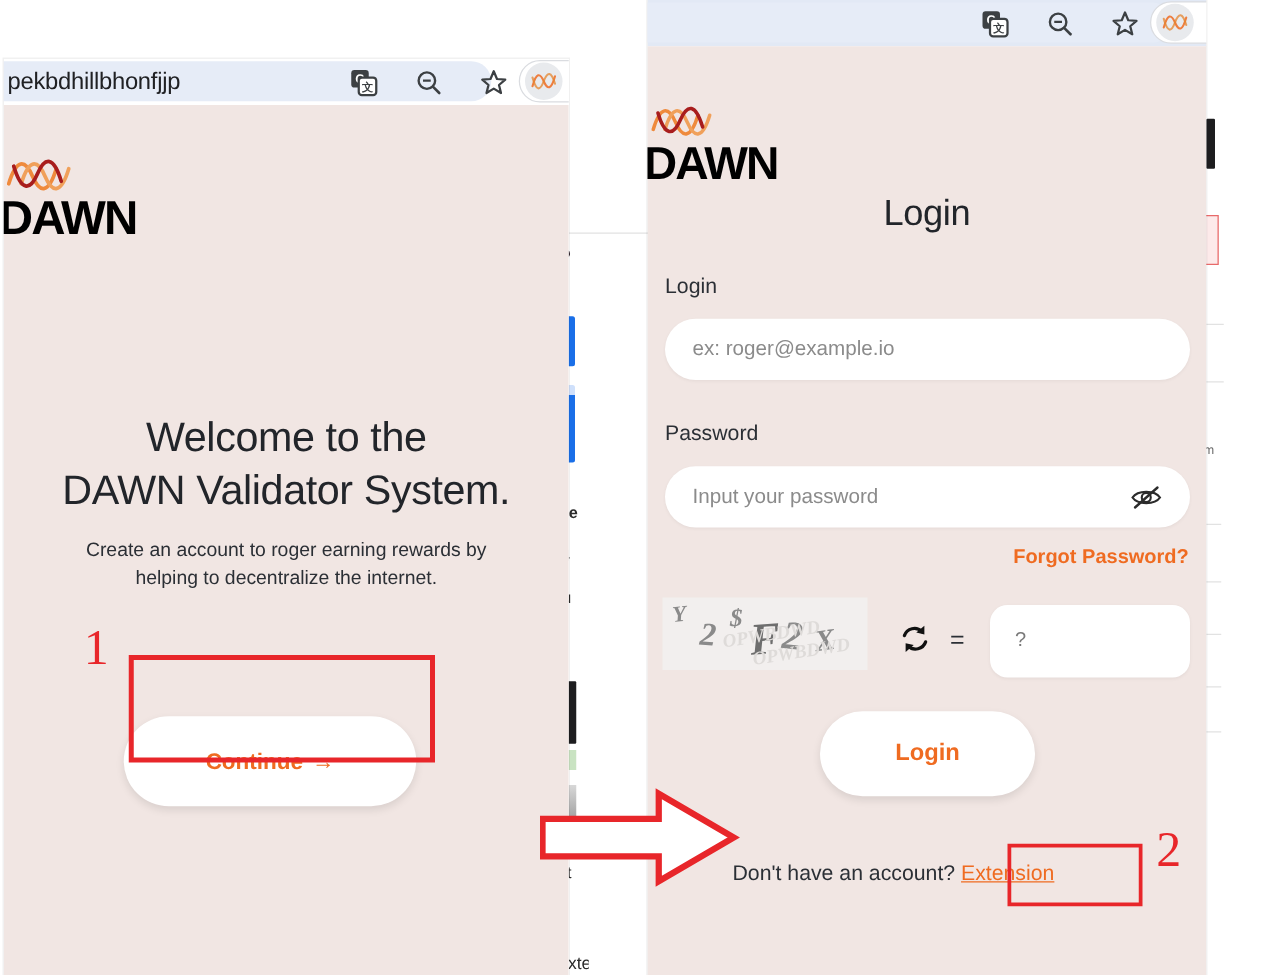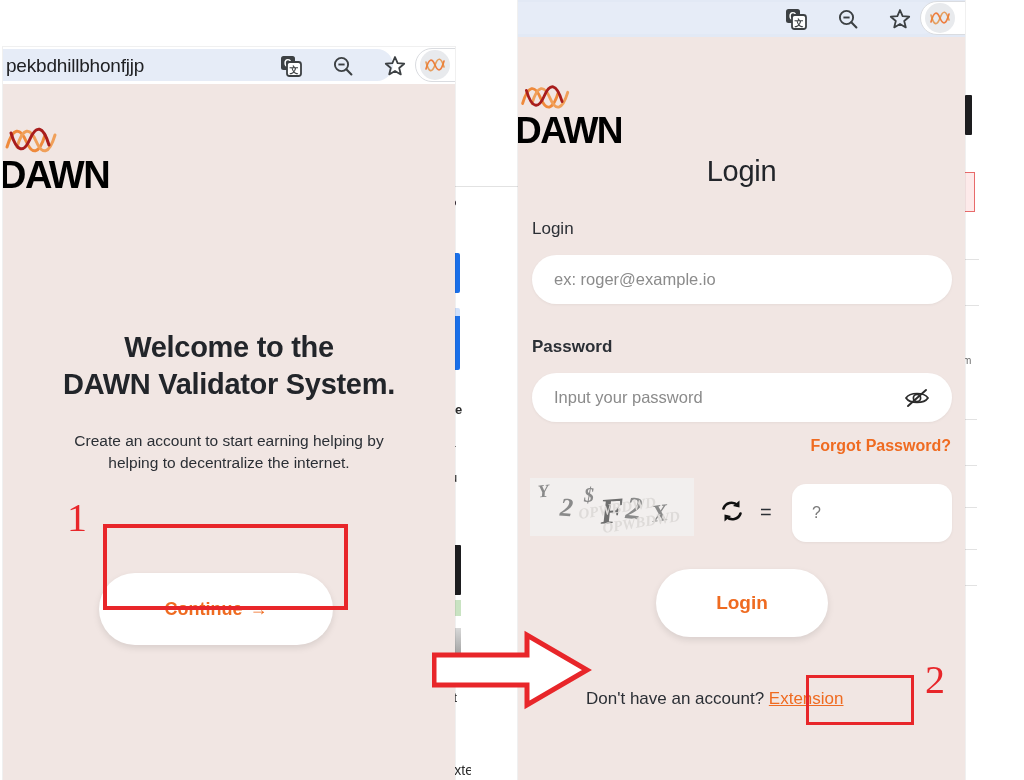--- a/index.html
+++ b/index.html
@@ -147,22 +147,22 @@
     color: #000000;
     letter-spacing: -1.5px;
     line-height: 1;
   }
 
   
   .welcome-head {
     position: absolute;
     width: 100%;
     text-align: center;
-    font-size: 29px;
-    font-weight: 700;
+    font-size: 33px;
+    font-weight: 400;
     color: #22252a;
     line-height: 1.28;
     letter-spacing: -0.3px;
   }
   .welcome-sub {
     position: absolute;
     width: 100%;
     text-align: center;
     font-size: 15.5px;
     font-weight: 400;
@@ -403,21 +403,21 @@
           </svg>
         </span>
         <span class="logo-word" style="font-size:38px; margin-left:-4px;">DAWN</span>
       </div>
 
       <div class="welcome-head" style="top:245px;">
         <div>Welcome to the</div>
         <div>DAWN Validator System.</div>
       </div>
 
-      <div class="welcome-sub" style="top:346px; padding:0 56px;">Create an account to start earning helping by helping to decentralize the internet.</div>
+      <div class="welcome-sub" style="top:346px; padding:0 56px;">Create an account to roger earning rewards by helping to decentralize the internet.</div>
 
       <button class="pill-btn" style="left:96px; top:489px; width:234px; height:72px; font-size:18px;">
         <span>Continue</span>
         <span>→</span>
       </button>
     </div>
   </div>
 
   <div class="popup" style="left:518px; top:0; width:447px; height:780px;">
 
@@ -470,21 +470,21 @@
           </svg>
         </span>
         <span class="logo-word" style="font-size:37px; margin-left:-3px;">DAWN</span>
       </div>
 
       <div class="page-title" style="top:118px;">Login</div>
 
       <div class="field-label" style="left:14px; top:182px;">Login</div>
       <input class="field-box" style="left: 14px; top: 218px; width: 420px; height: 49px;" placeholder="ex: roger@example.io">
 
-      <div class="field-label" style="left:14px; top:300px;font-weight:bold;">Password</div>
+      <div class="field-label" style="left:14px; top:300px;">Password</div>
       <input class="field-box" type="password" style="left: 14px; top: 336px; width: 420px; height: 49px;" placeholder="Input your password">
       <button class="eye-btn" style="left:385px; top:347px;">
         <svg width="28" height="28" viewBox="0 0 28 28">
           <path d="M3 14 C7 8, 21 8, 25 14 C21 20, 7 20, 3 14 Z" fill="none" stroke="#2b2b2b" stroke-width="1.7"></path>
           <circle cx="14" cy="14" r="3.6" fill="none" stroke="#2b2b2b" stroke-width="1.7"></circle>
           <line x1="5" y1="22" x2="23" y2="6" stroke="#2b2b2b" stroke-width="1.9" stroke-linecap="round"></line>
         </svg>
       </button>
 
       <div class="link-orange" style="right:14px; top:400px;">Forgot Password?</div>

